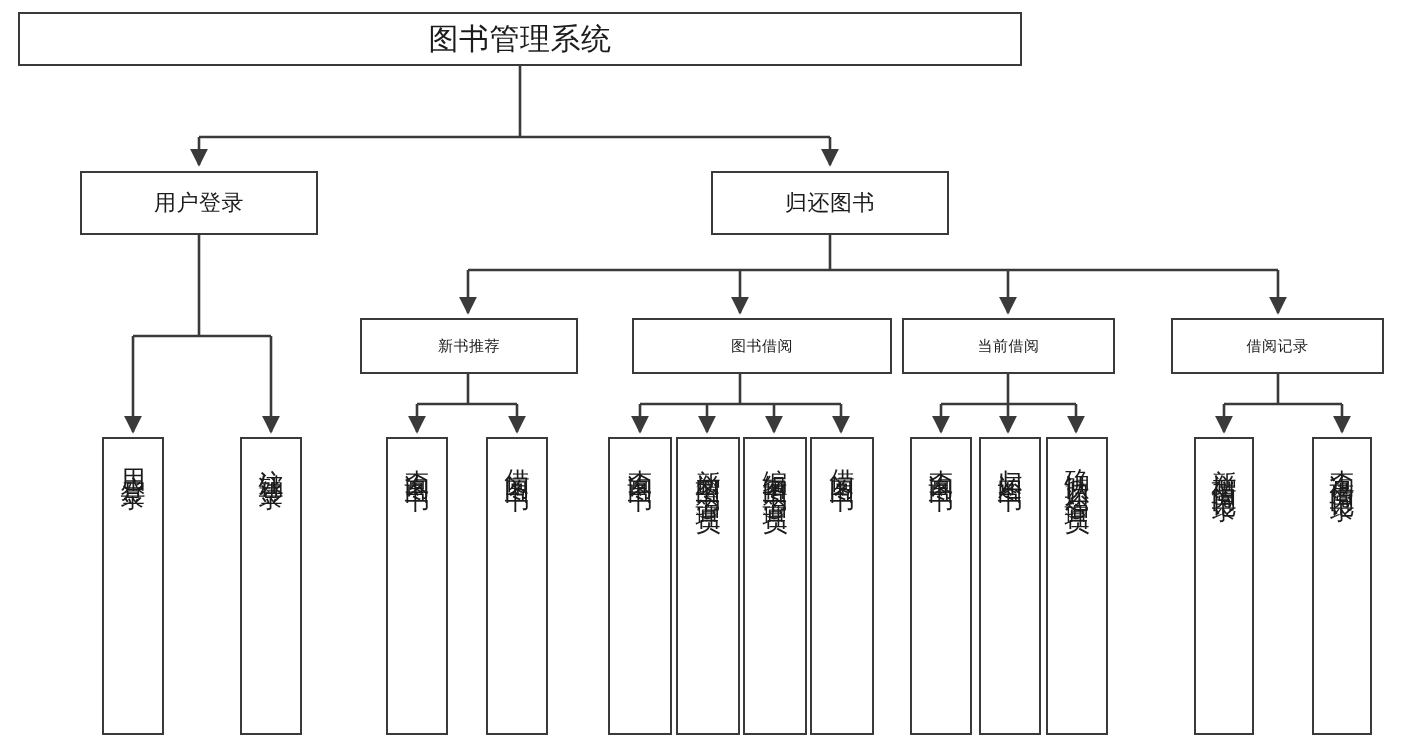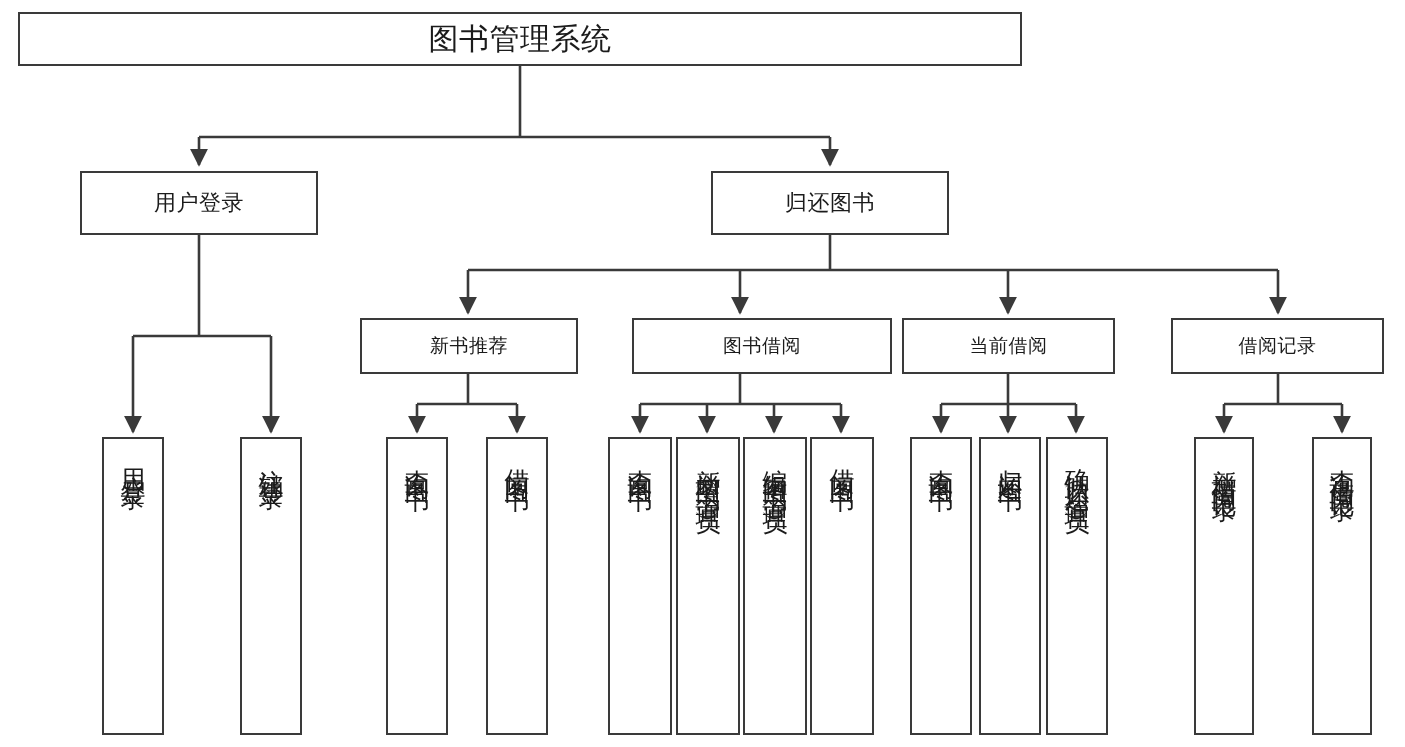--- a/index.html
+++ b/index.html
@@ -22,21 +22,21 @@
   }
   .node-label{
     color:#1b1b1b;
     text-align:center;
     line-height:1.24;
     white-space:nowrap;
     letter-spacing:0.5px;
   }
   .node-root .node-label{font-size:30px;text-align:center;}
   .node-l2 .node-label{font-size:22px;}
-  .node-l3 .node-label{font-size:19px;}
+  .node-l3 .node-label{font-size:15px;}
 
   
   .node-leaf{
     align-items:flex-start;
     justify-content:center;
     padding-top:10px;
   }
   .node-leaf .node-label{
     writing-mode:vertical-rl;
     text-orientation:upright;

